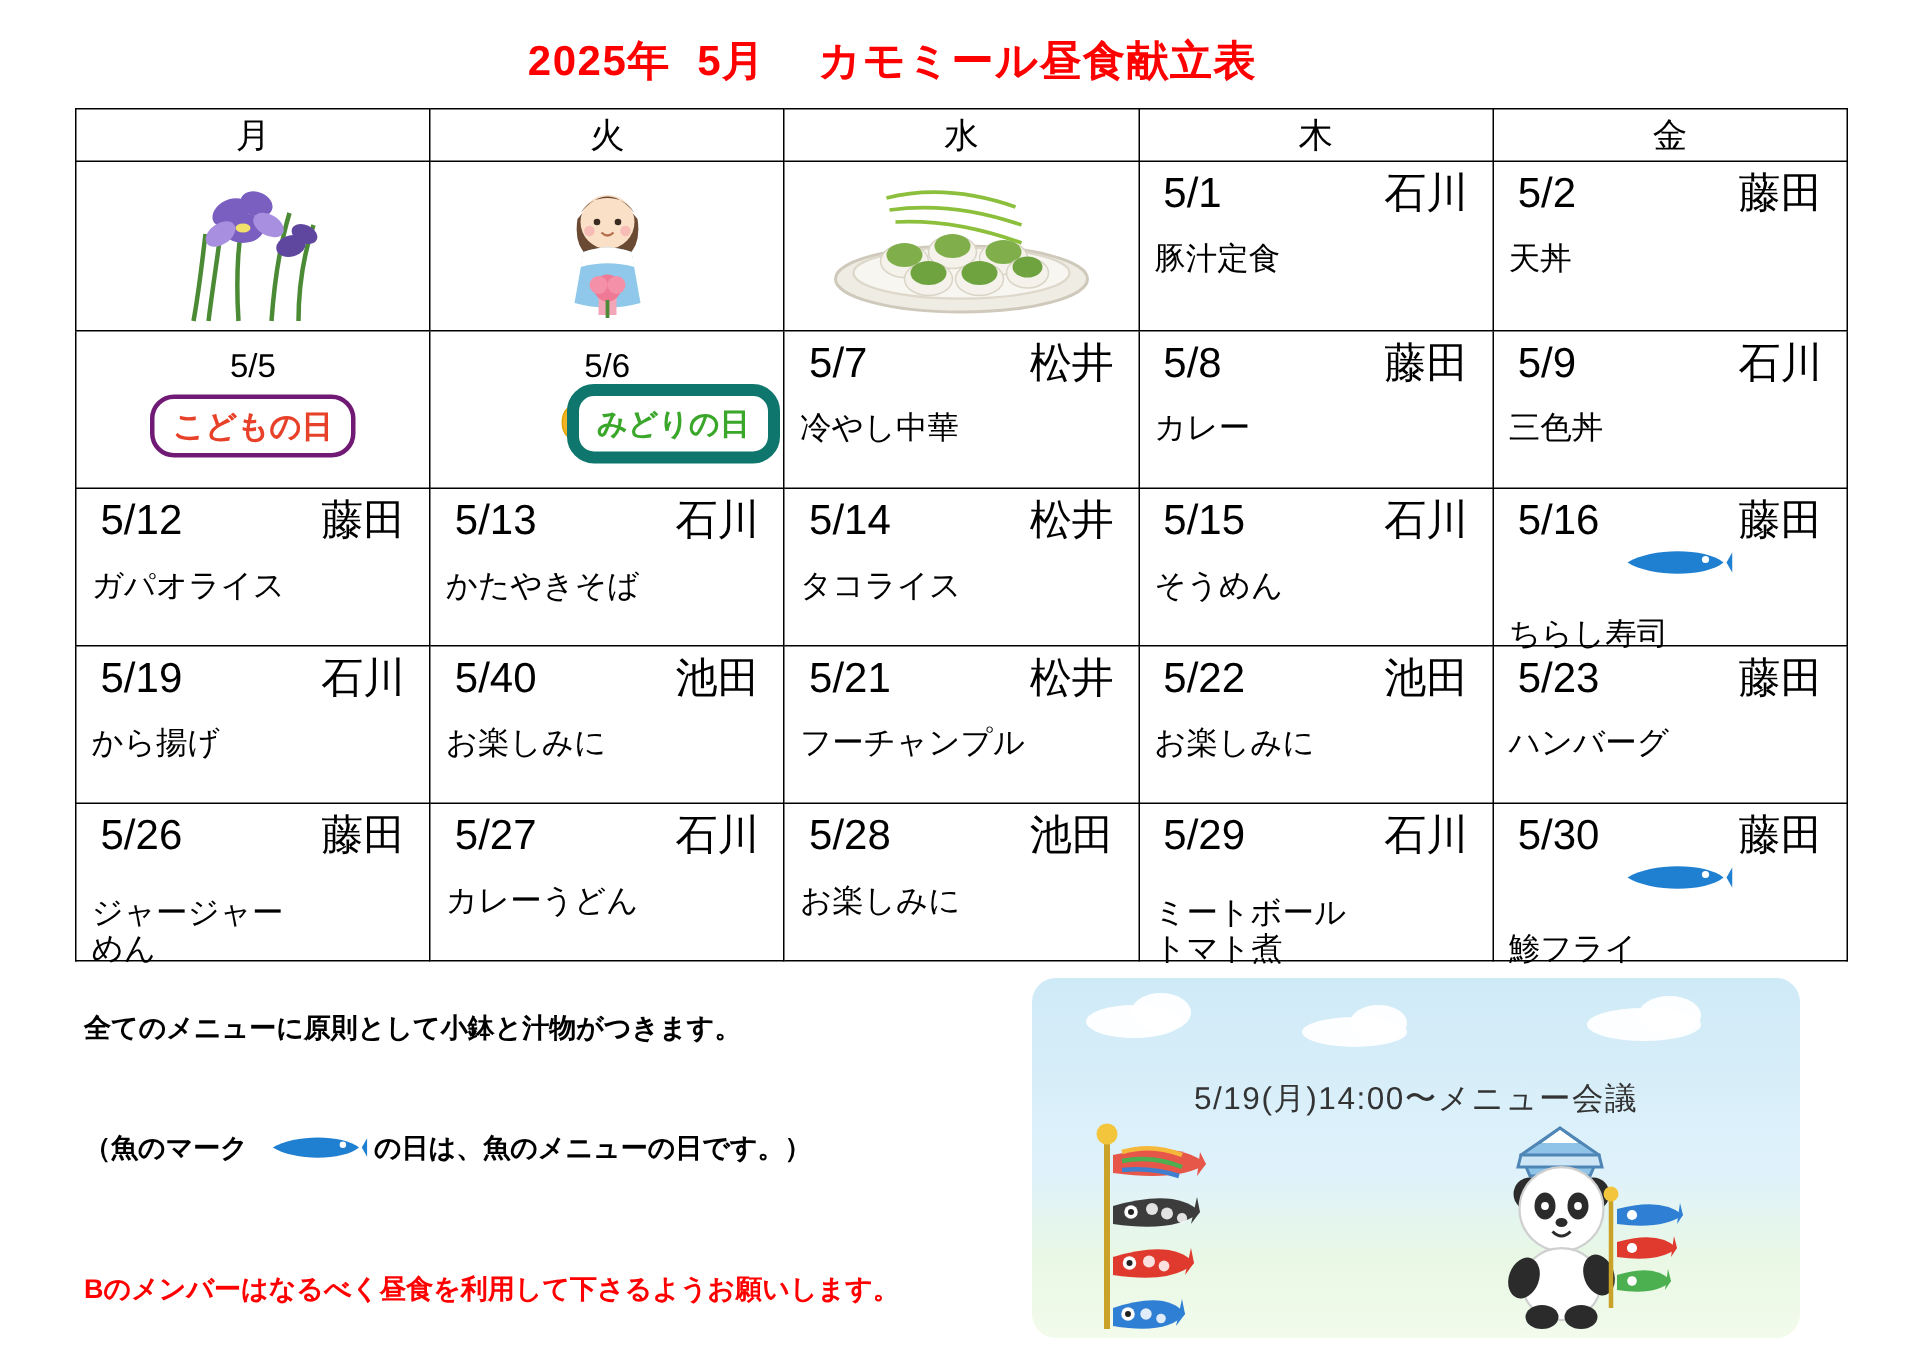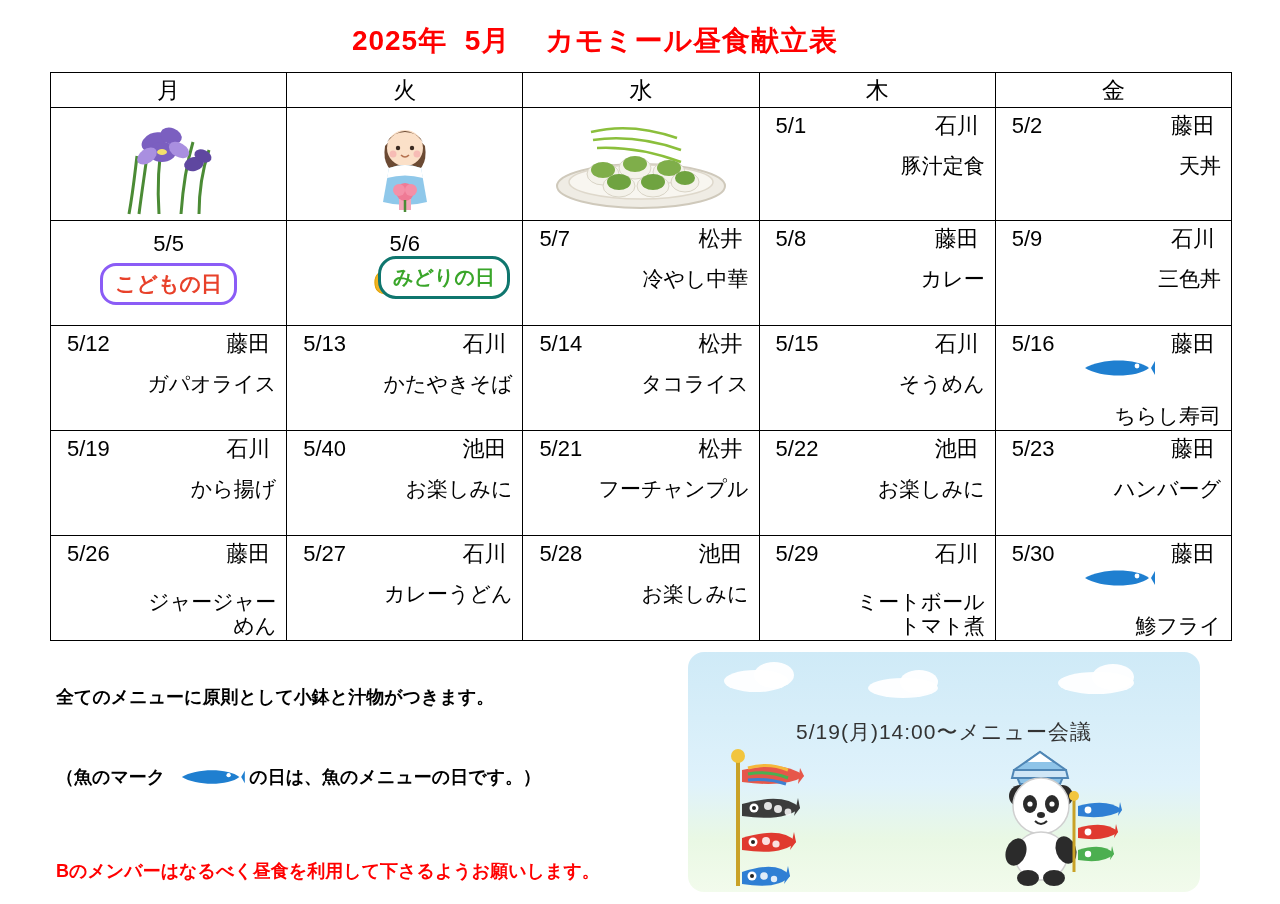--- a/index.html
+++ b/index.html
@@ -56,29 +56,29 @@
   .cell {
     position: relative;
     height: 104px;
     box-sizing: border-box;
     padding: 6px 10px 4px 10px;
   }
   .cell.row1 { height: 112px; }
   .cell-head {
     display: flex;
     justify-content: space-between;
-    font-size: 22px;
+    font-size: 28px;
     line-height: 1.1;
     padding: 0 6px;
   }
   .cell-head .date { }
   .cell-head .staff { }
   .cell-menu {
     margin-top: 16px;
-    text-align: right;
+    text-align: left;
     font-size: 21px;
     line-height: 1.15;
     white-space: pre-line;
   }
   .cell-menu.two-line { margin-top: 24px; }
   .fish-wrap {
     text-align: center;
     height: 22px;
     margin-top: 2px;
   }
@@ -100,55 +100,55 @@
     padding-top: 4px;
   }
   .badge-kodomo, .badge-gw, .badge-midori {
     display: block;
     margin: 6px auto 0 auto;
     text-align: center;
   }
   .badge-kodomo span {
     display: inline-block;
     background: #ffffff;
-    border: 3px solid #8b5cf6;
+    border: 3px solid #701a75;
     color: #e8412a;
     font-weight: bold;
     font-size: 21px;
     border-radius: 16px;
     padding: 4px 12px;
   }
   .badge-gw span {
     display: inline-block;
     color: #f0b323;
     font-weight: bold;
     font-size: 34px;
     letter-spacing: 2px;
     -webkit-text-stroke: 1px #e0a000;
   }
   .badge-midori span {
     display: inline-block;
     background: #ffffff;
-    border: 3px solid #0f766e;
+    border: 8px solid #0f766e;
     color: #3aa62a;
     font-weight: bold;
     font-size: 20px;
     border-radius: 18px;
     padding: 5px 12px;
   }
   .notes {
     position: absolute;
     left: 56px;
     top: 672px;
     width: 620px;
     font-size: 18px;
     font-weight: bold;
     line-height: 1.45;
   }
-  .notes p { margin: 12px 0 20px 0; }
+  .notes p { margin: 0 0 20px 0; }
   .notes .red { color: #ff0000; }
   .note-fish-line {
     display: flex;
     align-items: center;
     gap: 4px;
     white-space: pre;
   }
   .panel {
     position: absolute;
     left: 688px;

